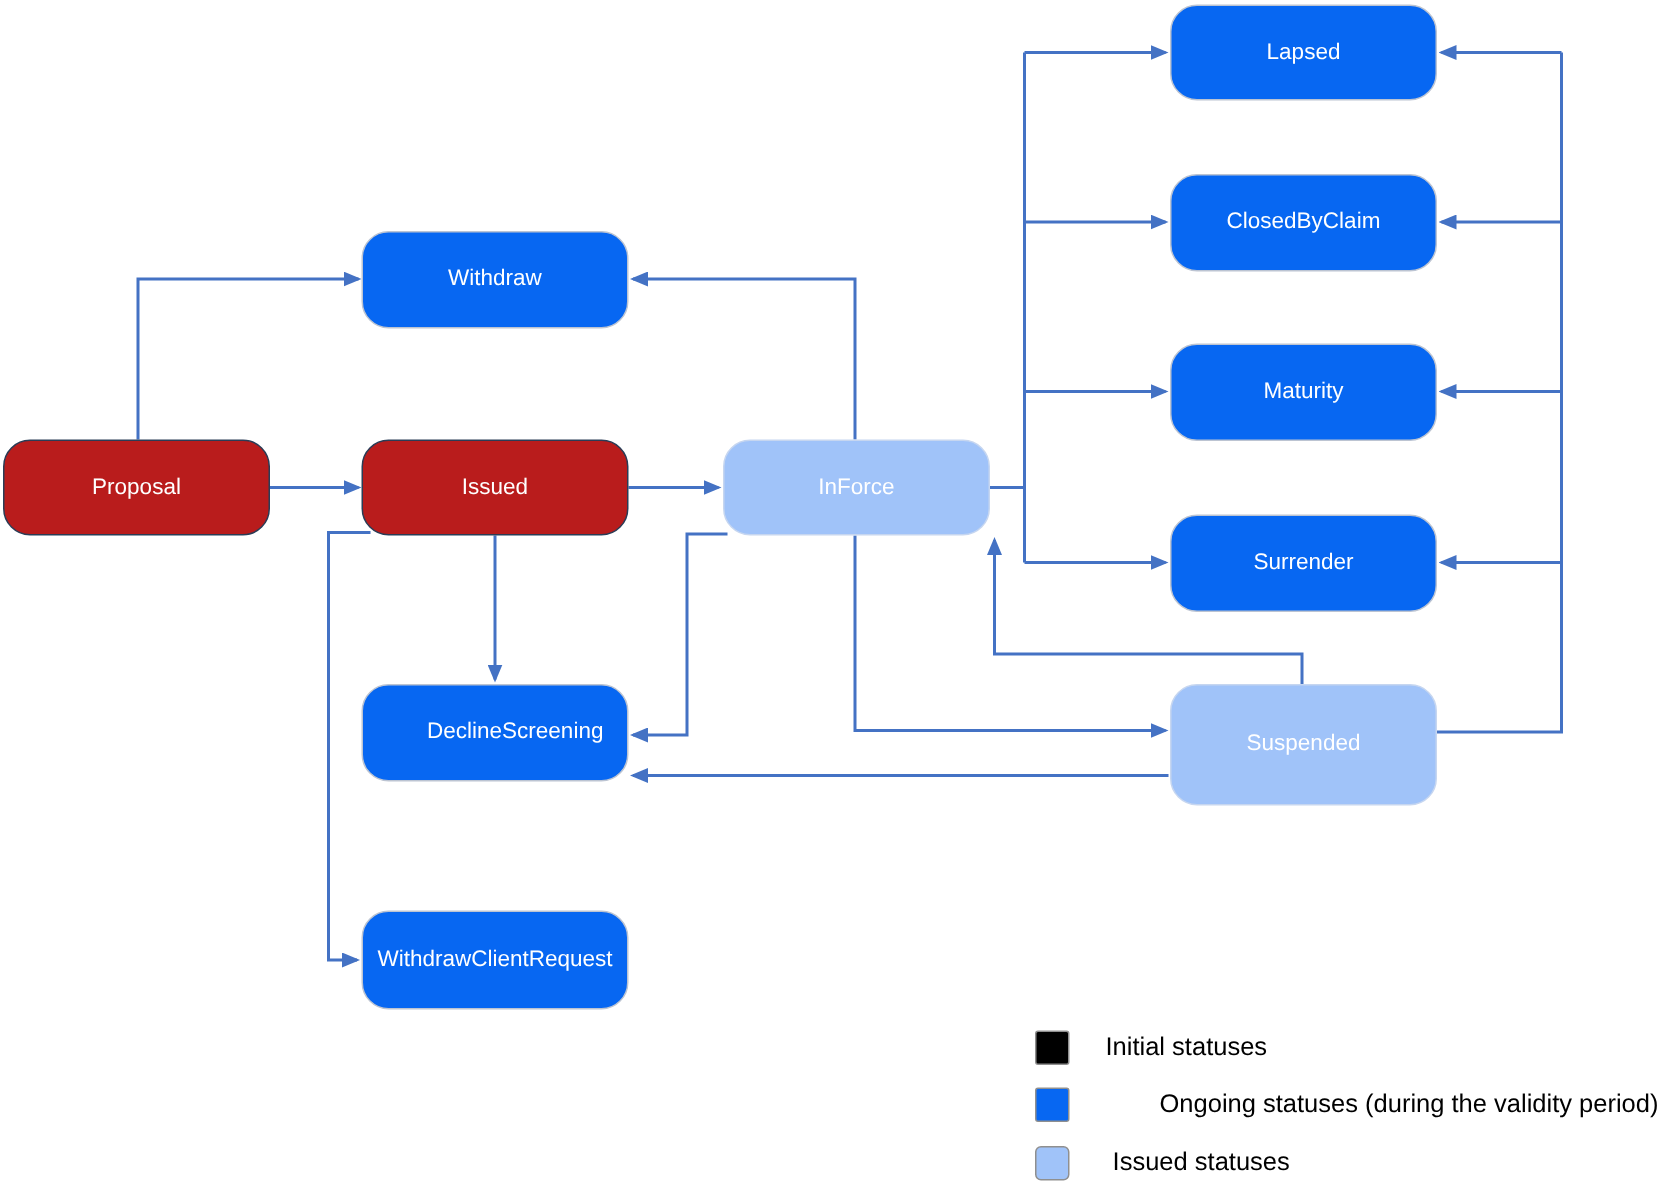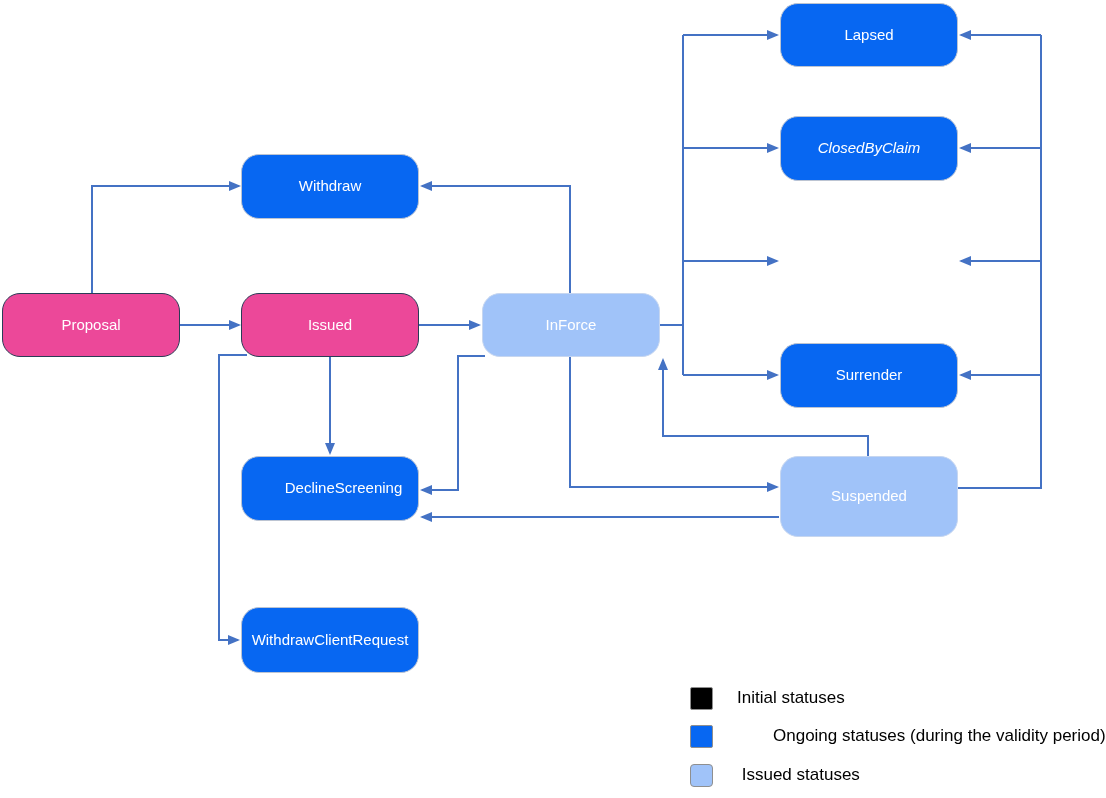--- a/index.html
+++ b/index.html
@@ -7,30 +7,30 @@
     position:relative;width:1106px;height:798px;background:#ffffff;
     font-family:"Liberation Sans",sans-serif;overflow:hidden;
   }
   .edges{position:absolute;left:0;top:0;pointer-events:none;}
   .edges path{fill:none;stroke:#4472C4;stroke-width:2;}
   .node{
     position:absolute;display:flex;align-items:center;justify-content:center;
     border-radius:18px;color:#ffffff;font-size:15px;text-align:left;
     box-sizing:border-box;border:1px solid #c2c6cc;line-height:1.1;
   }
-  .t-initial{background:#ec4899;border-color:#2a3c56;}
+  .t-initial{background:#b91c1c;border-color:#2a3c56;}
   .t-ongoing{background:#0767F2;border-color:#bcc4d2;}
   .t-final{background:#A0C3F9;border-color:#c6d6f0;}
 
   .n-proposal{left:2px;top:293px;width:178px;height:64px;}
   .n-withdraw{left:241px;top:154px;width:178px;height:65px;}
   .n-issued{left:241px;top:293px;width:178px;height:64px;}
   .n-inforce{left:482px;top:293px;width:178px;height:64px;}
   .n-lapsed{left:780px;top:3px;width:178px;height:64px;}
-  .n-closedbyclaim{left:780px;top:116px;width:178px;height:65px;font-style:italic;}
+  .n-closedbyclaim{left:780px;top:116px;width:178px;height:65px;}
   .n-maturity{left:780px;top:229px;width:178px;height:65px;}
   .n-surrender{left:780px;top:343px;width:178px;height:65px;}
   .n-suspended{left:780px;top:456px;width:178px;height:81px;}
   .n-declinescreening{left:241px;top:456px;width:178px;height:65px;padding-left:27px;}
   .n-withdrawclientrequest{left:241px;top:607px;width:178px;height:66px;}
 
   .legend{position:absolute;left:690px;top:686px;width:416px;}
   .legend-row{position:absolute;left:0;display:flex;align-items:center;height:24px;}
   .legend-row.r0{top:0;}
   .legend-row.r1{top:38px;gap:36px;}
@@ -75,20 +75,21 @@
     <path d="M1041 375 H961" marker-end="url(#arr)"></path>
     <path d="M779 517 H422" marker-end="url(#arr)"></path>
   </svg>
 
   <div class="node t-initial n-proposal">Proposal</div>
   <div class="node t-ongoing n-withdraw">Withdraw</div>
   <div class="node t-initial n-issued">Issued</div>
   <div class="node t-final   n-inforce">InForce</div>
   <div class="node t-ongoing n-lapsed">Lapsed</div>
   <div class="node t-ongoing n-closedbyclaim">ClosedByClaim</div>
+  <div class="node t-ongoing n-maturity">Maturity</div>
   <div class="node t-ongoing n-surrender">Surrender</div>
   <div class="node t-final   n-suspended">Suspended</div>
   <div class="node t-ongoing n-declinescreening">DeclineScreening</div>
   <div class="node t-ongoing n-withdrawclientrequest">WithdrawClientRequest</div>
 
   <div class="legend">
     <div class="legend-row r0">
       <span class="swatch sw-initial"></span>
       <span class="legend-label">Initial statuses</span>
     </div>

